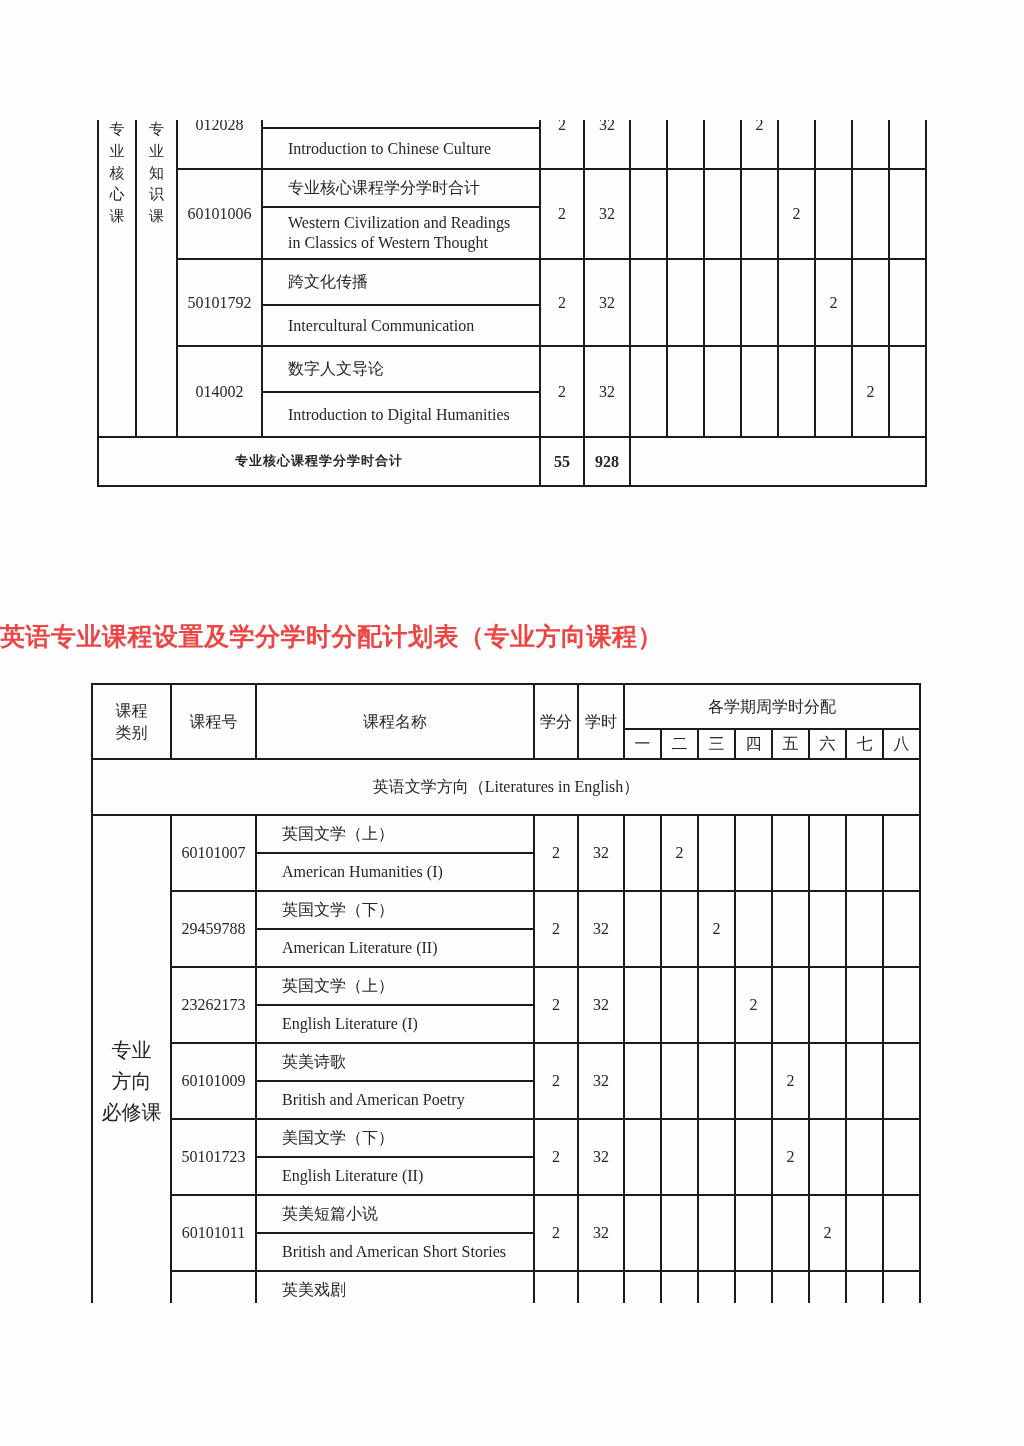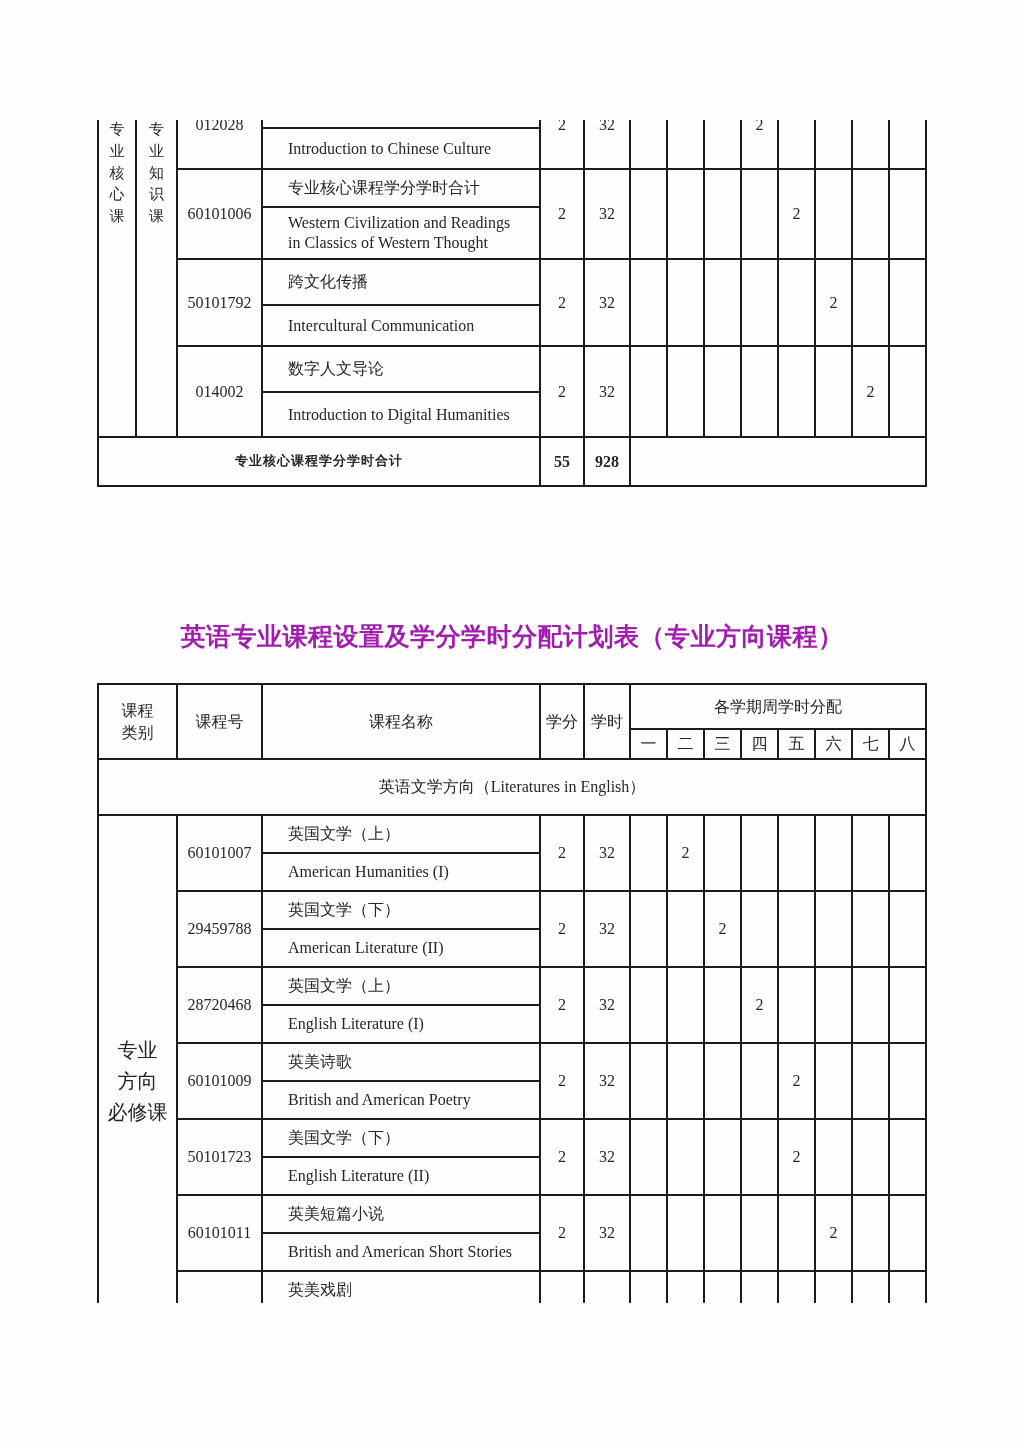--- a/index.html
+++ b/index.html
@@ -9,21 +9,21 @@
     width: 1024px;
     height: 1446px;
     background: #fefefe;
     overflow: hidden;
     font-family: "Liberation Serif", "DejaVu Serif", serif;
     color: #262626;
   }
   .clip { position: absolute; overflow: hidden; }
   .clip-t1 { left: 97px; top: 120px; width: 834px; height: 367px; }
   .clip-t1 table { margin-top: -41px; }
-  .clip-t2 { left: 97px; top: 683px; width: 834px; height: 620px; }
+  .clip-t2 { left: 91px; top: 683px; width: 834px; height: 620px; }
 
   table { border-collapse: collapse; table-layout: fixed; width: 828px; }
   td {
     border: 2px solid #1c1c1c;
     text-align: center;
     vertical-align: middle;
     font-size: 16px;
     overflow: hidden;
     padding: 0 2px;
     line-height: 1.25;
@@ -37,25 +37,25 @@
     padding-top: 38px;
   }
   .cat2 { white-space: pre-line; line-height: 1.55; font-size: 20px; }
   .hd { white-space: pre-line; line-height: 1.35; }
   .sum-label { font-weight: bold; font-size: 13px; letter-spacing: 1px; }
   .sum-num { font-weight: bold; }
   .doc-title {
     position: absolute;
     left: 0; top: 620px;
     width: 1024px;
-    text-align: center;
+    text-align: left;
     font-size: 25px;
     font-weight: bold;
     letter-spacing: 0.5px;
-    color: #a21caf;
+    color: #ef4444;
   }
   .rh30 { height: 30px; }
   .rh38 { height: 38px; }
   .rh41 { height: 41px; }
   .rh42 { height: 56px; }
   .rh45 { height: 45px; }
   .rh46 { height: 46px; }
   .rh48 { height: 48px; }
   .rh49 { height: 49px; }
   .rh52 { height: 52px; }
@@ -253,21 +253,21 @@
           <td rowspan="2"></td>
           <td rowspan="2"></td>
           <td rowspan="2"></td>
           <td rowspan="2"></td>
         </tr>
         <tr class="rh38">
           <td class="en">American Literature (II)</td>
         </tr>
 
         <tr class="rh38">
-          <td rowspan="2">28720468</td>
+          <td rowspan="2">23262173</td>
           <td class="zh">英国文学（上）</td>
           <td rowspan="2">2</td>
           <td rowspan="2">32</td>
           <td rowspan="2"></td>
           <td rowspan="2"></td>
           <td rowspan="2"></td>
           <td rowspan="2">2</td>
           <td rowspan="2"></td>
           <td rowspan="2"></td>
           <td rowspan="2"></td>

